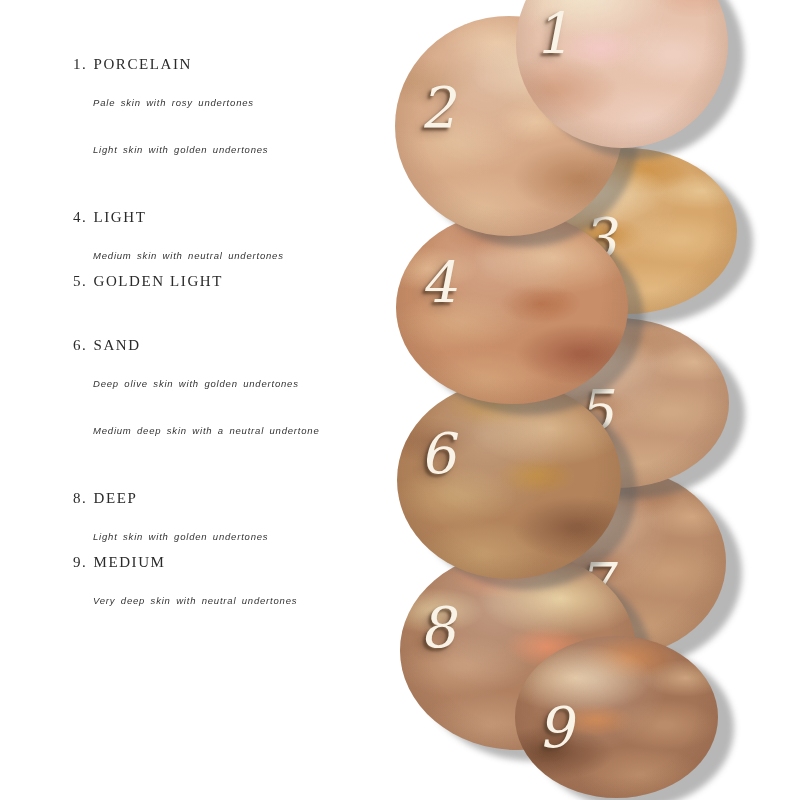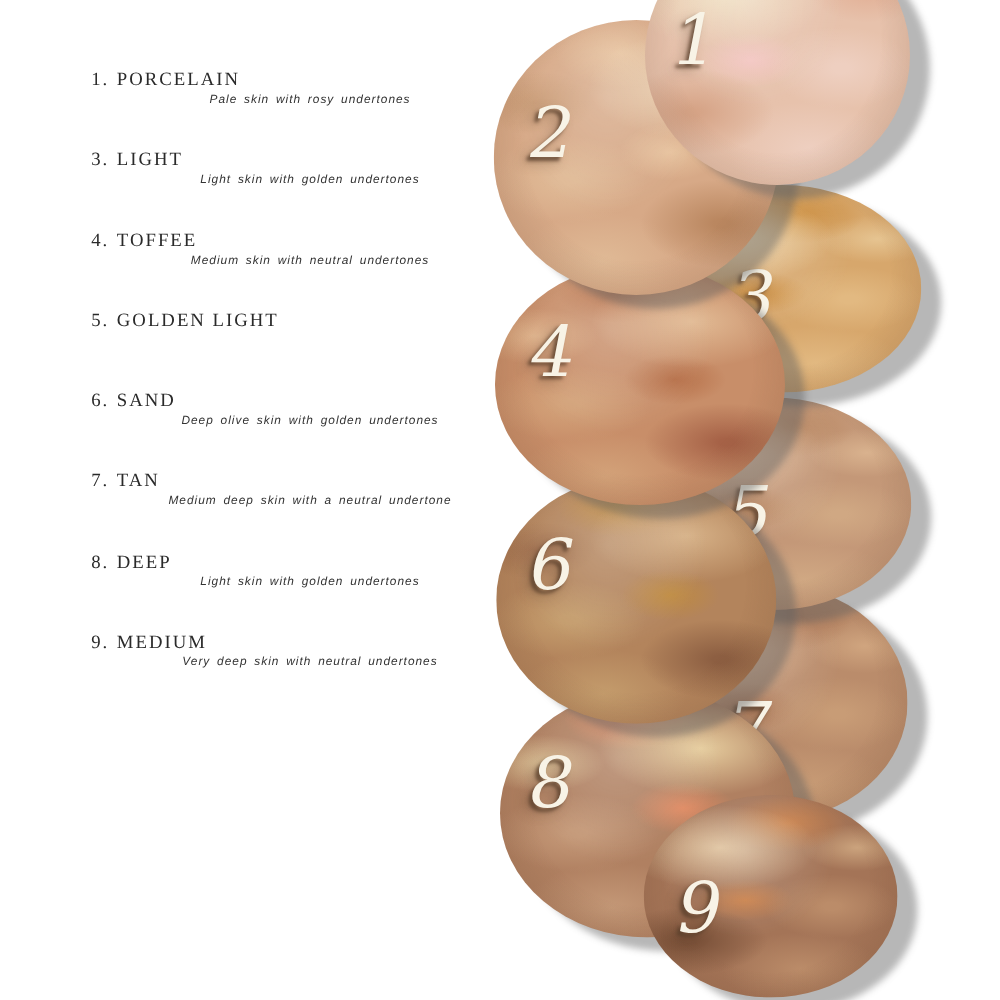--- a/index.html
+++ b/index.html
@@ -24,30 +24,29 @@
   .shade-title {
     font-family: "Liberation Serif", serif;
     font-size: 15px;
     line-height: 17px;
     letter-spacing: 1.6px;
     color: var(--theme-text, #2a2a2a);
     white-space: nowrap;
   }
   .shade-num { margin-right: 6px; }
   .shade-desc {
-    margin-top: 1px;
+    margin-top: 24px;
     margin-left: 20px;
     font-family: "Liberation Sans", sans-serif;
     font-style: italic;
     font-size: 9.5px;
     letter-spacing: 0.8px;
     word-spacing: 2px;
     color: var(--theme-desc_text, #333333);
     white-space: nowrap;
-    text-align: center;
   }
 
   
   .swatch {
     position: absolute;
     border-radius: 50%;
     background-color: var(--base, #c09070);
     box-shadow: 16px 11px 6px var(--theme-shadow, rgba(96,96,96,0.45));
   }
   .swatch::after {
@@ -118,46 +117,40 @@
 <div class="stage">
 
   <div class="shade-list">
     <div class="shade-item">
       <div class="shade-title">
         <span class="shade-num">1.</span><span class="shade-name-text">PORCELAIN</span>
       </div>
       <div class="shade-desc">Pale skin with rosy undertones</div>
     </div>
     <div class="shade-item">
-      <div class="shade-title">
-        <span class="shade-num">3.</span><span class="shade-name-text">LIGHT</span>
-      </div>
       <div class="shade-desc">Light skin with golden undertones</div>
     </div>
     <div class="shade-item">
       <div class="shade-title">
-        <span class="shade-num">4.</span><span class="shade-name-text">TOFFEE</span>
+        <span class="shade-num">4.</span><span class="shade-name-text">LIGHT</span>
       </div>
       <div class="shade-desc">Medium skin with neutral undertones</div>
     </div>
     <div class="shade-item">
       <div class="shade-title">
         <span class="shade-num">5.</span><span class="shade-name-text">GOLDEN LIGHT</span>
       </div>
     </div>
     <div class="shade-item">
       <div class="shade-title">
         <span class="shade-num">6.</span><span class="shade-name-text">SAND</span>
       </div>
       <div class="shade-desc">Deep olive skin with golden undertones</div>
     </div>
     <div class="shade-item">
-      <div class="shade-title">
-        <span class="shade-num">7.</span><span class="shade-name-text">TAN</span>
-      </div>
       <div class="shade-desc">Medium deep skin with a neutral undertone</div>
     </div>
     <div class="shade-item">
       <div class="shade-title">
         <span class="shade-num">8.</span><span class="shade-name-text">DEEP</span>
       </div>
       <div class="shade-desc">Light skin with golden undertones</div>
     </div>
     <div class="shade-item">
       <div class="shade-title">

